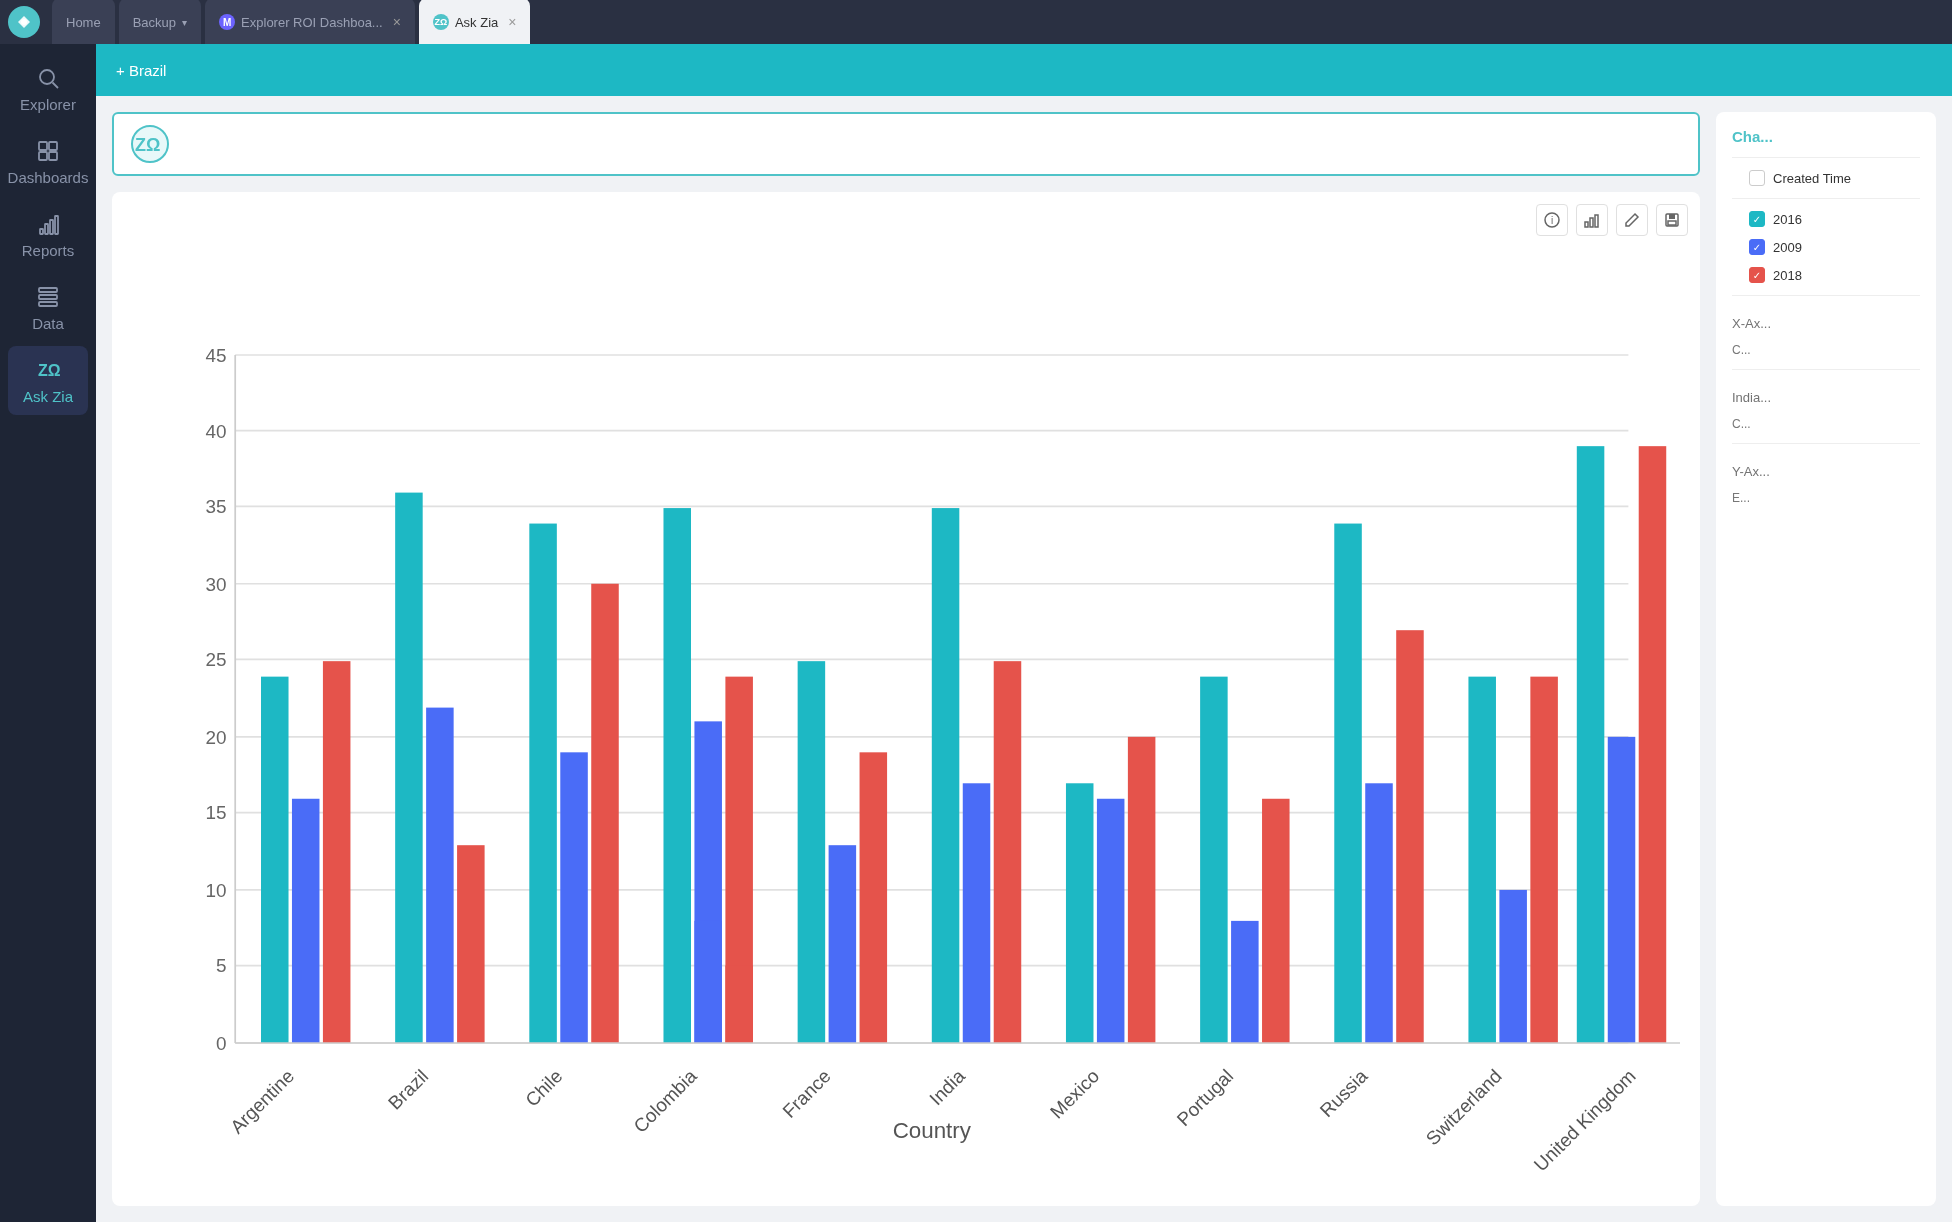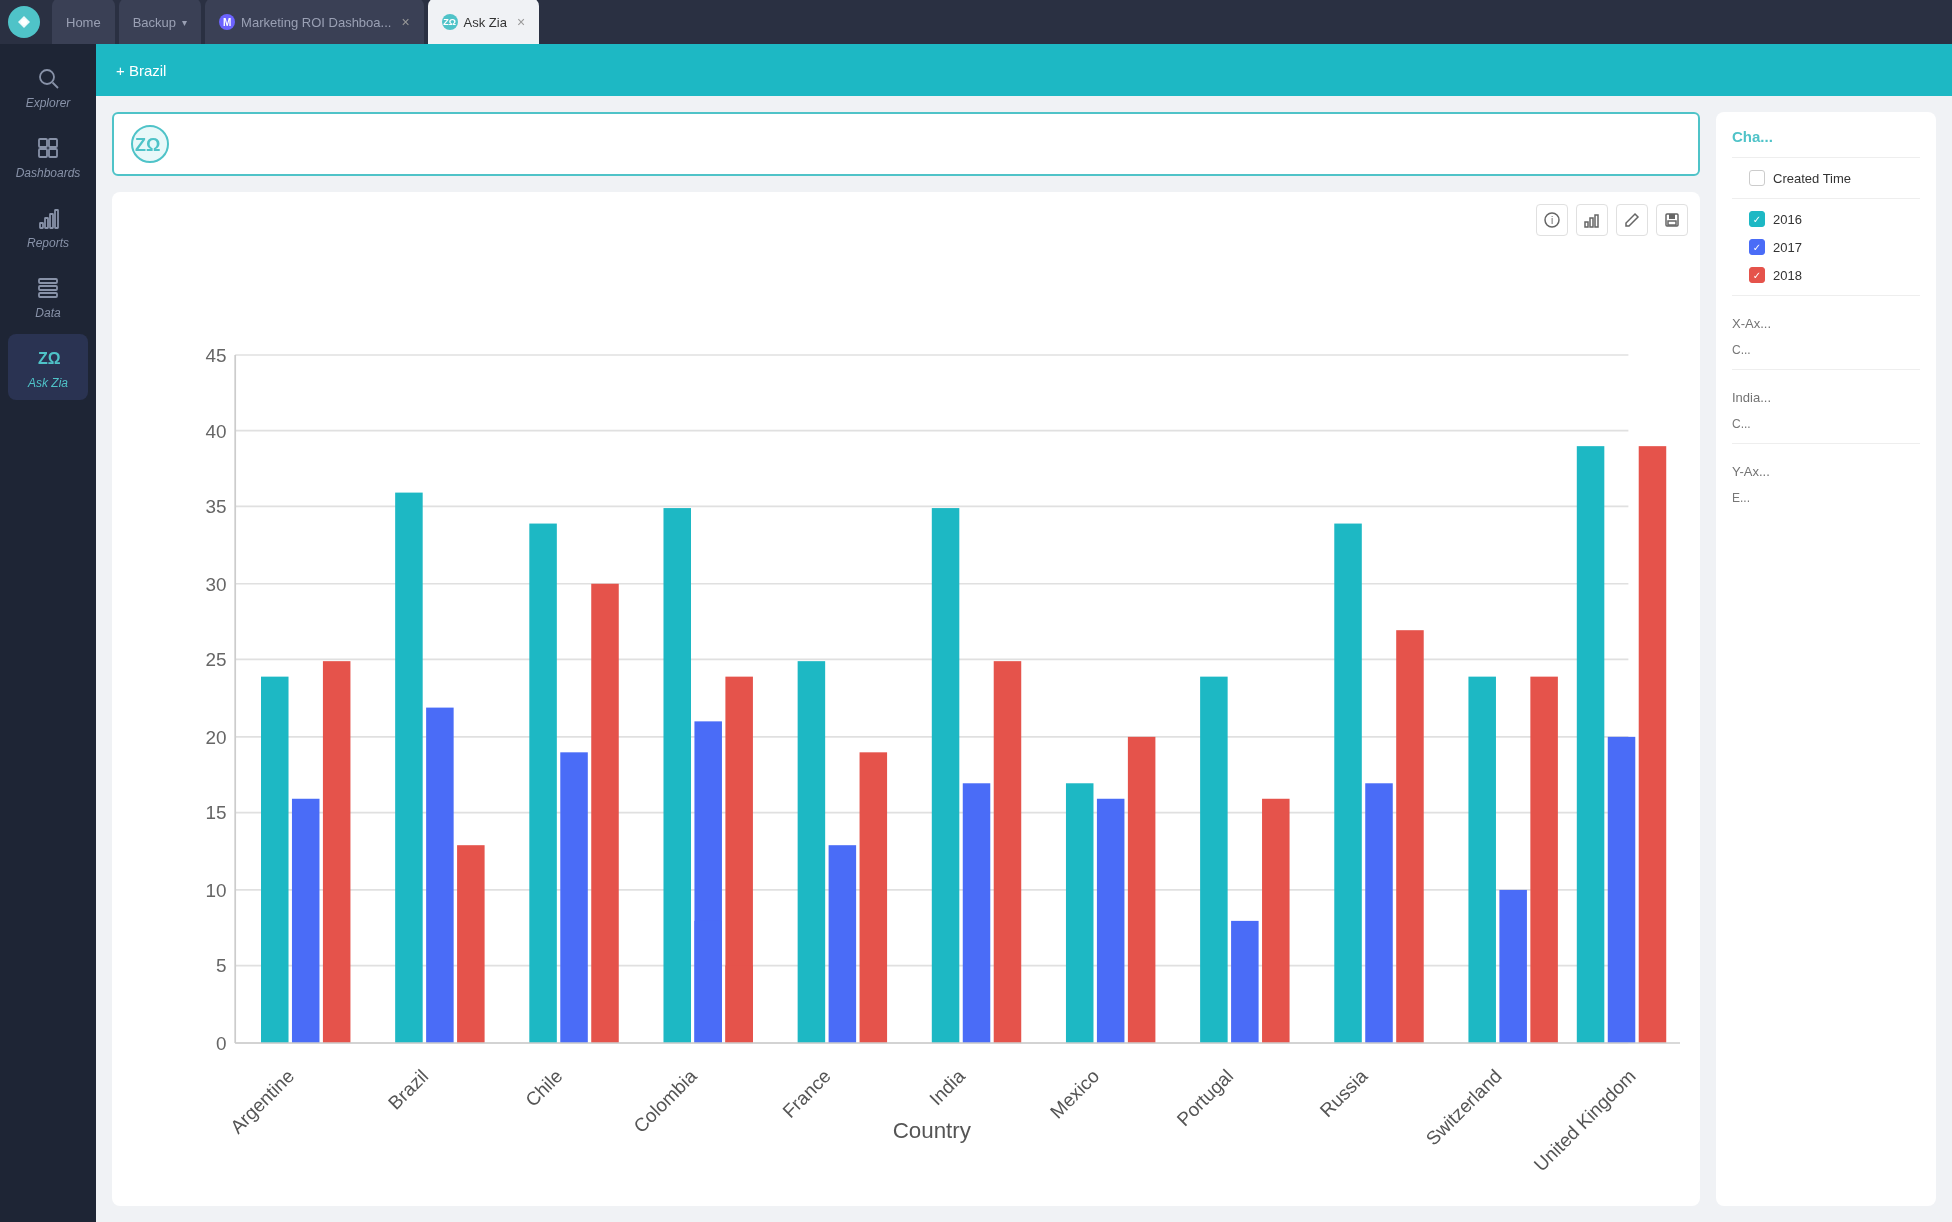--- a/index.html
+++ b/index.html
@@ -26,21 +26,21 @@
     
     .sidebar {
       width: 96px; background: #1e2535; display: flex; flex-direction: column;
       align-items: center; padding: 10px 0; gap: 4px; flex-shrink: 0;
     }
     .sidebar-item {
       display: flex; flex-direction: column; align-items: center;
       padding: 10px 8px; border-radius: 8px; cursor: pointer; width: 80px;
       gap: 4px;
     }
-    .sidebar-item-label { font-size: 12px; color: #8892a8; text-align: left; font-style: italic; }
+    .sidebar-item-label { font-size: 15px; color: #8892a8; text-align: left; }
     .sidebar-icon { width: 28px; height: 28px; display: flex; align-items: center; justify-content: center; }
     .sidebar-icon svg { width: 24px; height: 24px; }
 
     
     .sidebar-item.zia-active { background: #2a3352; }
     .sidebar-item.zia-active .sidebar-item-label { color: #4fc3c8; }
 
     
     .main-content { flex: 1; display: flex; flex-direction: column; overflow: hidden; background: #f0f2f5; }
 
@@ -124,21 +124,21 @@
   </div>
   <div class="browser-tab inactive">
     <span>Home</span>
   </div>
   <div class="browser-tab inactive">
     <span>Backup</span>
     <span style="font-size:10px;">▾</span>
   </div>
   <div class="browser-tab inactive">
     <span class="tab-icon" style="background:#6c63ff;color:white;">M</span>
-    <span>Marketing ROI Dashboa...</span>
+    <span>Explorer ROI Dashboa...</span>
     <span class="tab-close">×</span>
   </div>
   <div class="browser-tab active">
     <span class="tab-icon" style="background:#4fc3c8;color:white;font-size:9px;font-weight:bold;">ZΩ</span>
     <span>Ask Zia</span>
     <span class="tab-close">×</span>
   </div>
 </div>
 
 <div class="app-container">
@@ -368,21 +368,21 @@
           <div class="legend-checkbox checked-green">
             <span class="checkmark">✓</span>
           </div>
           <span>2016</span>
         </div>
 
         <div class="legend-item">
           <div class="legend-checkbox checked-blue">
             <span class="checkmark">✓</span>
           </div>
-          <span>2017</span>
+          <span>2009</span>
         </div>
 
         <div class="legend-item">
           <div class="legend-checkbox checked-red">
             <span class="checkmark">✓</span>
           </div>
           <span>2018</span>
         </div>
 
         <div class="panel-divider"></div>

